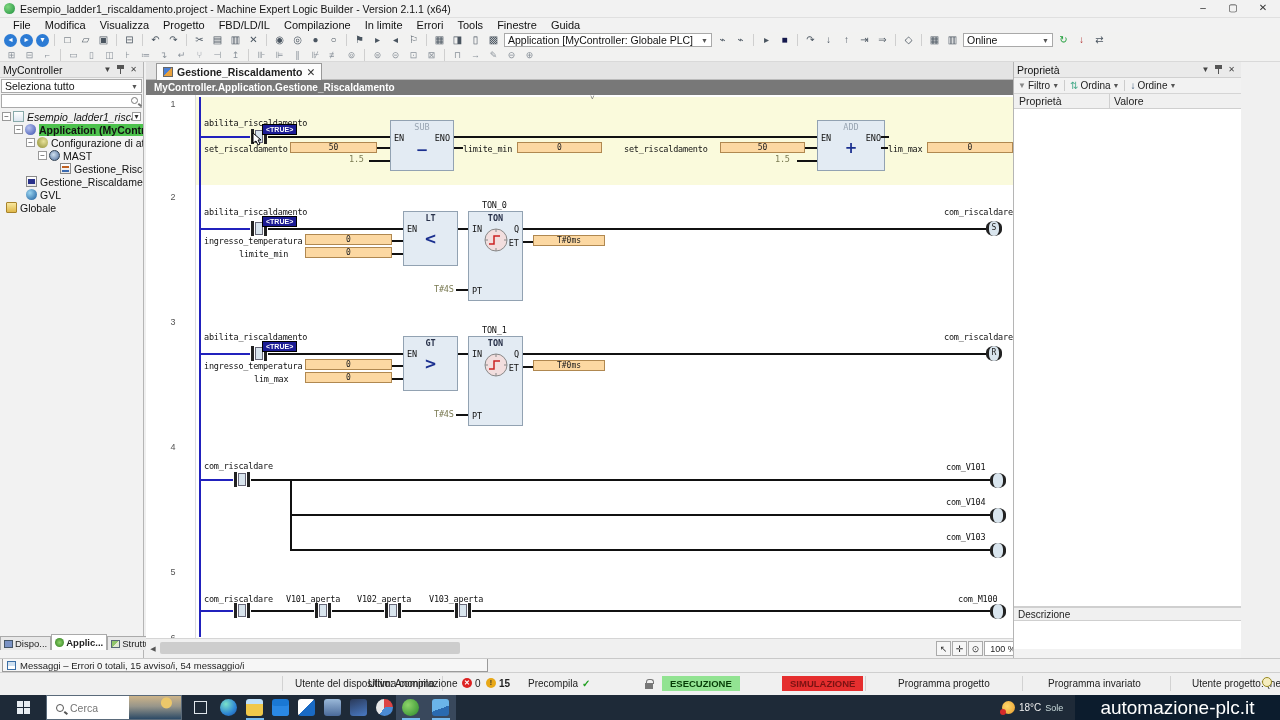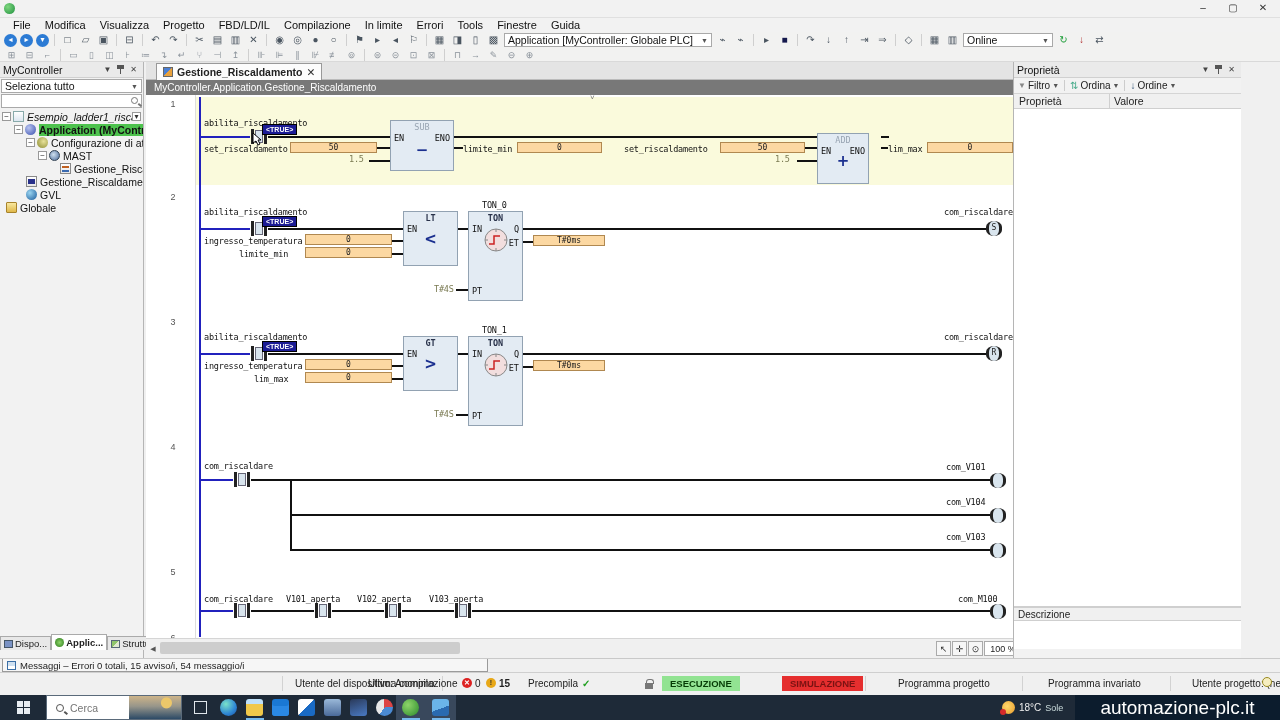--- a/index.html
+++ b/index.html
@@ -42,21 +42,21 @@
   .tico{width:11px;height:11px;flex:0 0 auto;margin-right:3px}
   .hl-green{background:var(--tree_highlight,#4dc24d);font-weight:bold}
   #lp-tabs{position:absolute;left:0;bottom:8px;height:16px;display:flex;align-items:flex-end;font-size:9.5px}
   .lptab{border:1px solid #aaa;border-bottom:none;background:#e8e8e8;height:14px;display:flex;align-items:center;padding:0 3px;gap:2px;white-space:nowrap;overflow:hidden}
   .lptab.active{background:#fff;height:16px;font-weight:bold}
   
   #editor{position:absolute;left:146px;top:62px;width:900px;height:596px;background:#f2f2f2}
   #tabstrip{position:absolute;left:0;top:0;width:900px;height:18px;background:#e4e4e4;border-bottom:1px solid #bbb}
   #doc-tab{position:absolute;left:10px;top:1px;height:17px;background:#fcfcfc;border:1px solid #999;border-bottom:none;display:flex;align-items:center;gap:4px;padding:0 6px;font-weight:bold;font-size:10.5px}
   #doc-tab .tabico{width:10px;height:10px;background:linear-gradient(135deg,#4a7fd4 50%,#e8a13c 50%);border:1px solid #666}
-  #breadcrumb{position:absolute;left:0;top:18px;width:900px;height:15px;background:var(--breadcrumb_bg,#787878);color:#fff;font-weight:normal;font-size:10px;line-height:15px;padding-left:8px}
+  #breadcrumb{position:absolute;left:0;top:18px;width:900px;height:15px;background:var(--breadcrumb_bg,#787878);color:#fff;font-weight:bold;font-size:10px;line-height:15px;padding-left:8px}
   #canvas{position:absolute;left:0;top:33px;width:886px;height:543px;background:#fff;overflow:hidden}
   #vscroll{position:absolute;left:886px;top:33px;width:14px;height:543px;background:#f0f0f0;border-left:1px solid #d5d5d5}
   .scr-arr{position:absolute;left:0;width:14px;height:14px;font-size:7px;text-align:center;line-height:14px;color:#555;background:#f0f0f0}
   #vthumb{position:absolute;left:1px;top:16px;width:12px;height:62px;background:#cdcdcd;border-radius:2px}
   #ebottom{position:absolute;left:0;top:576px;width:900px;height:20px;background:#f0f0f0;border-top:1px solid #d5d5d5}
   #hthumb{position:absolute;left:14px;top:3px;width:300px;height:12px;background:#cdcdcd;border-radius:2px}
   .ebtn{position:absolute;top:2px;width:15px;height:15px;border:1px solid #aaa;background:#f6f6f6;text-align:center;line-height:14px;font-size:9px;color:#333}
   #zoomlvl{position:absolute;top:2px;width:38px;height:15px;border:1px solid #aaa;background:#fff;font-size:9px;text-align:center;line-height:14px}
   
   .rnum{position:absolute;left:18px;width:18px;text-align:center;font-size:9px;color:#555}
@@ -121,20 +121,21 @@
   .sunico{width:13px;height:13px;border-radius:50%;background:radial-gradient(circle at 40% 40%,#ffd86a,#e89a2c);position:relative;flex:0 0 auto}
   .sunico:after{content:"";position:absolute;left:-2px;bottom:-1px;width:6px;height:6px;border-radius:50%;background:#d62a2a}
   #watermark{position:absolute;left:1075px;top:695px;width:205px;height:25px;background:var(--watermark_bg,#0c1c2d);color:#fff;font-size:19px;display:flex;align-items:center;justify-content:center;letter-spacing:0}
   .clocksvg{position:absolute}
 </style>
 </head>
 <body>
 
 <div id="titlebar" data-name="title-bar">
   <span class="apico" data-name="app-logo-icon"></span>
+  <span class="ttl" data-name="window-title">Esempio_ladder1_riscaldamento.project - Machine Expert Logic Builder - Version 2.1.1 (x64)</span>
   <div class="wbtns">
     <span class="wbtn" data-name="minimize-button">–</span>
     <span class="wbtn" data-name="maximize-button">▢</span>
     <span class="wbtn" data-name="close-button">✕</span>
   </div>
 </div>
 
 <div id="menubar" data-name="menu-bar">
   <span class="menu-item" data-name="menu-item">File</span>
     <span class="menu-item" data-name="menu-item">Modifica</span>
@@ -378,21 +379,21 @@
     </div>
     <div class="wire" style="left:308px;top:41px;width:363px"></div>
     <div class="wire" style="left:308px;top:52px;width:9px"></div>
     <span class="llb" style="left:317px;top:49px" data-name="operand-label">limite_min</span>
     <div class="vbox" style="left:371px;top:47px;width:85px" data-name="online-value-box">0</div>
     <span class="llb" style="left:478px;top:49px" data-name="operand-label">set_riscaldamento</span>
     <div class="vbox" style="left:574px;top:47px;width:85px" data-name="online-value-box">50</div>
     <div class="wire" style="left:659px;top:52px;width:12px"></div>
     <span class="llb kst" style="left:629px;top:59px" data-name="constant-label">1.5</span>
     <div class="wire" style="left:651px;top:65px;width:20px"></div>
-    <div class="fblock" style="left:671px;top:38px;width:52px;height:51px" data-name="add-block">
+    <div class="fblock" style="left:671px;top:25px;width:68px;height:51px" data-name="add-block">
       <span class="fbt">ADD</span>
       <span class="pin" style="left:3px;top:12px">EN</span>
       <span class="pin" style="right:3px;top:12px">ENO</span>
       <span class="fbop" style="top:20px">+</span>
     </div>
     <div class="wire" style="left:735px;top:41px;width:8px"></div>
     <div class="wire" style="left:735px;top:52px;width:7px"></div>
     <span class="llb" style="left:742px;top:49px" data-name="operand-label">lim_max</span>
     <div class="vbox" style="left:781px;top:47px;width:86px" data-name="online-value-box">0</div>
 

